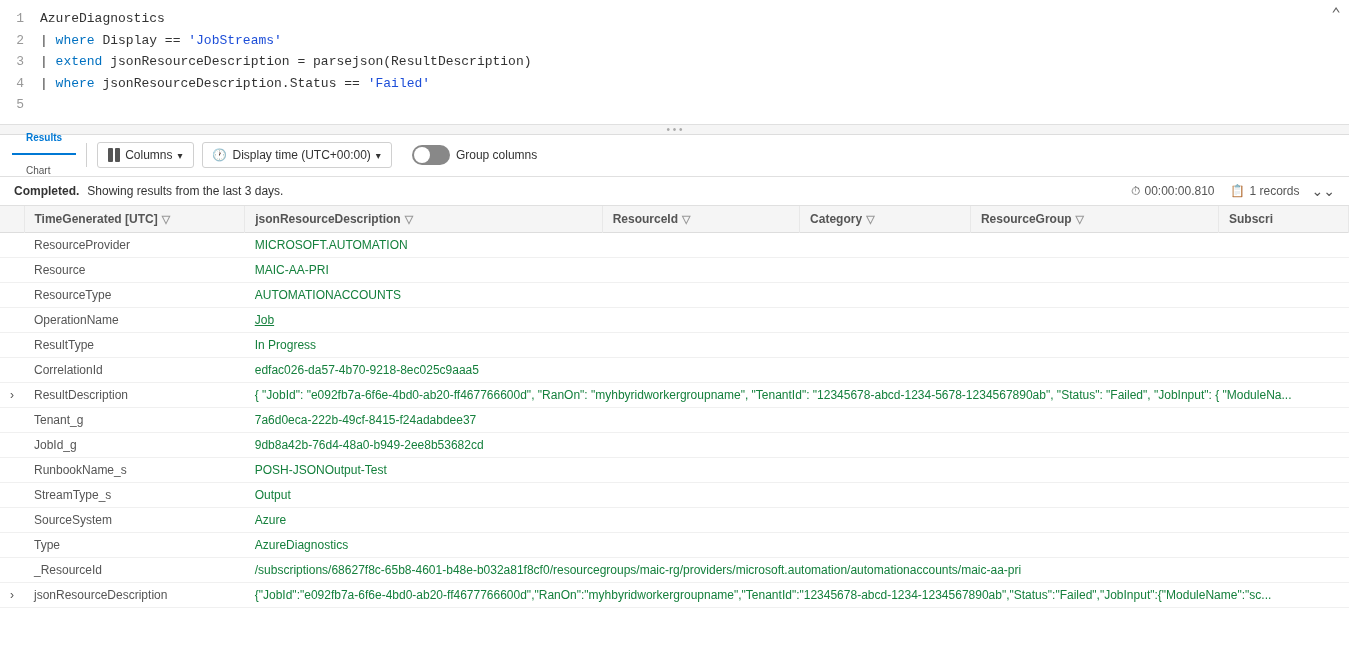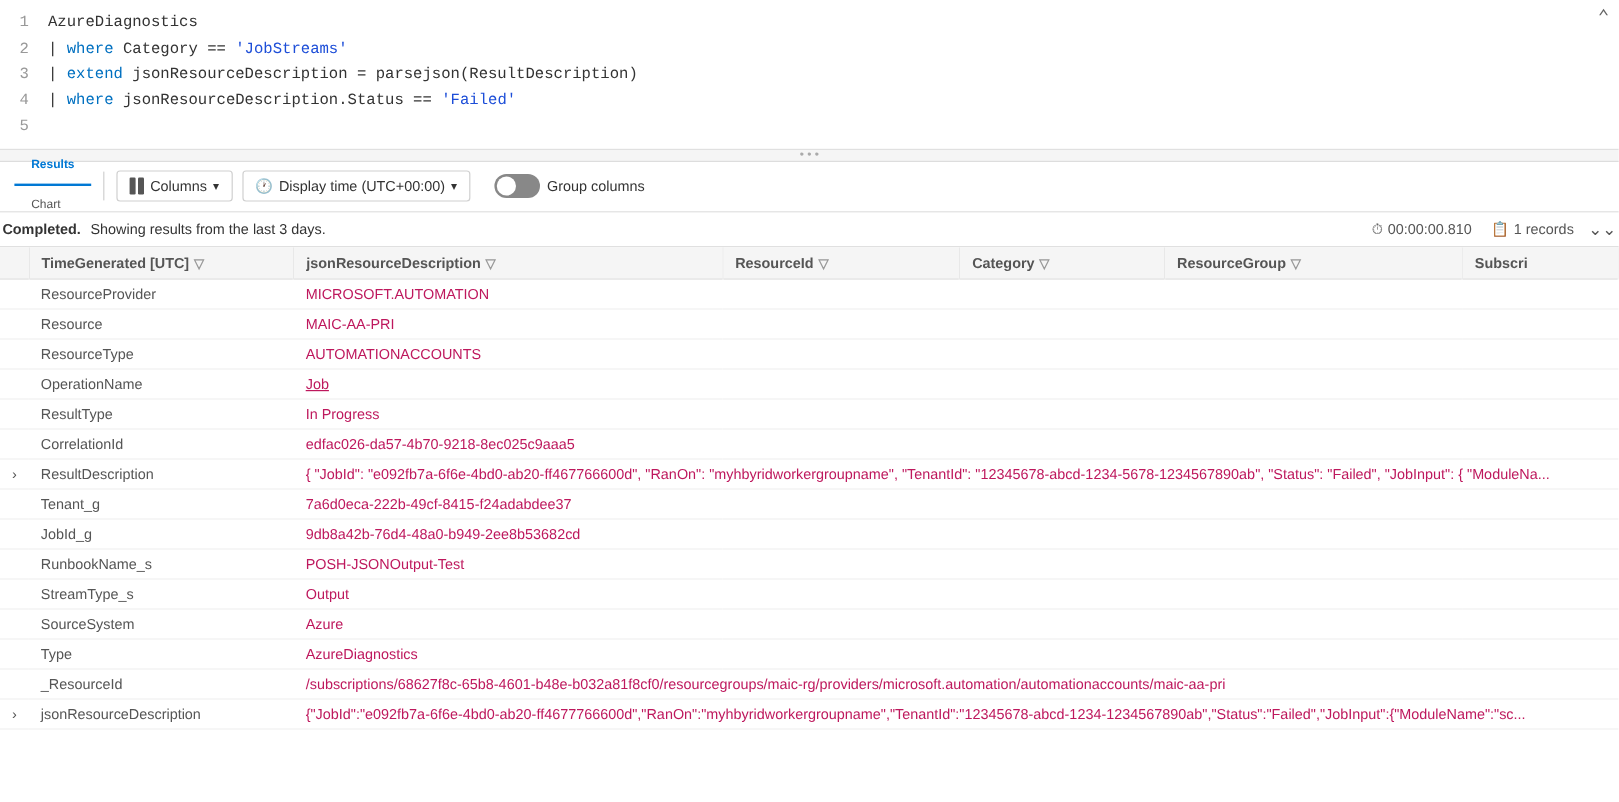--- a/index.html
+++ b/index.html
@@ -128,21 +128,21 @@
     .group-columns-label {
       font-size: 12px;
       color: #333;
       margin-left: 6px;
     }
 
     
     .status-bar {
       display: flex;
       align-items: center;
-      padding: 6px 2px;
+      padding: 6px 14px;
       border-bottom: 1px solid #e0e0e0;
       font-size: 12px;
       color: #333;
       gap: 4px;
     }
     .status-completed {
       font-weight: 700;
       color: #333;
     }
     .status-spacer { flex: 1; }
@@ -210,21 +210,21 @@
       color: #555;
       cursor: pointer;
       padding: 5px 2px;
     }
     .key-col {
       color: #555;
       font-weight: 500;
       min-width: 180px;
     }
     .val-col {
-      color: #be185d;
+      color: #15803d;
     }
 
     .cols-icon {
       display: inline-flex;
       align-items: center;
       gap: 2px;
     }
     .col-rect {
       width: 5px;
       height: 14px;
@@ -238,21 +238,21 @@
 <div>
 
   <div class="code-editor">
     <div id="code-lines">
         <div class="code-line">
           <span class="line-num">1</span>
           <span class="code-content"><span>AzureDiagnostics</span></span>
         </div>
         <div class="code-line">
           <span class="line-num">2</span>
-          <span class="code-content"><span>| </span><span class="kw-blue">where</span><span> Category == </span><span class="str-orange">'JobStreams'</span></span>
+          <span class="code-content"><span>| </span><span class="kw-blue">where</span><span> Display == </span><span class="str-orange">'JobStreams'</span></span>
         </div>
         <div class="code-line">
           <span class="line-num">3</span>
           <span class="code-content"><span>| </span><span class="kw-blue">extend</span><span> jsonResourceDescription = parsejson(ResultDescription)</span></span>
         </div>
         <div class="code-line">
           <span class="line-num">4</span>
           <span class="code-content"><span>| </span><span class="kw-blue">where</span><span> jsonResourceDescription.Status == </span><span class="str-orange">'Failed'</span></span>
         </div>
         <div class="code-line">

